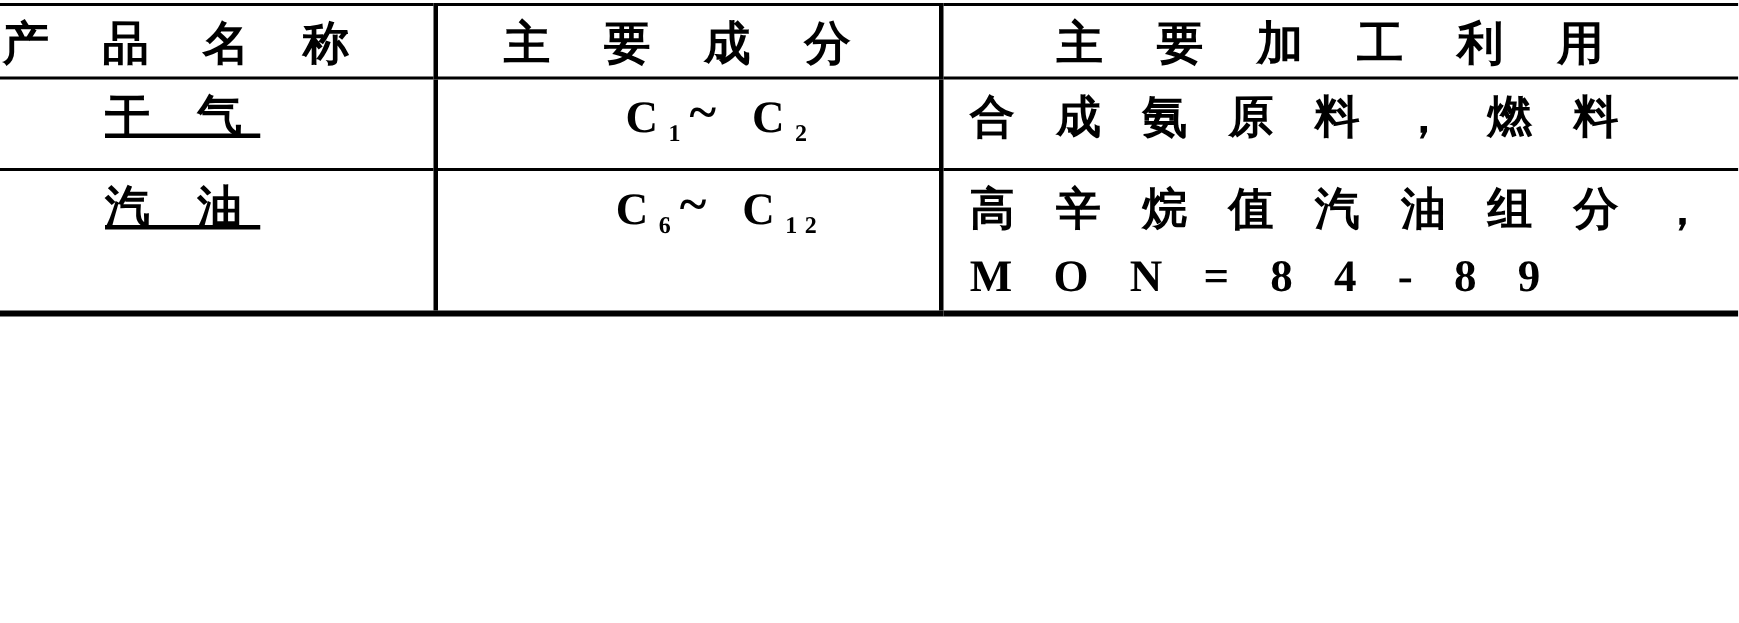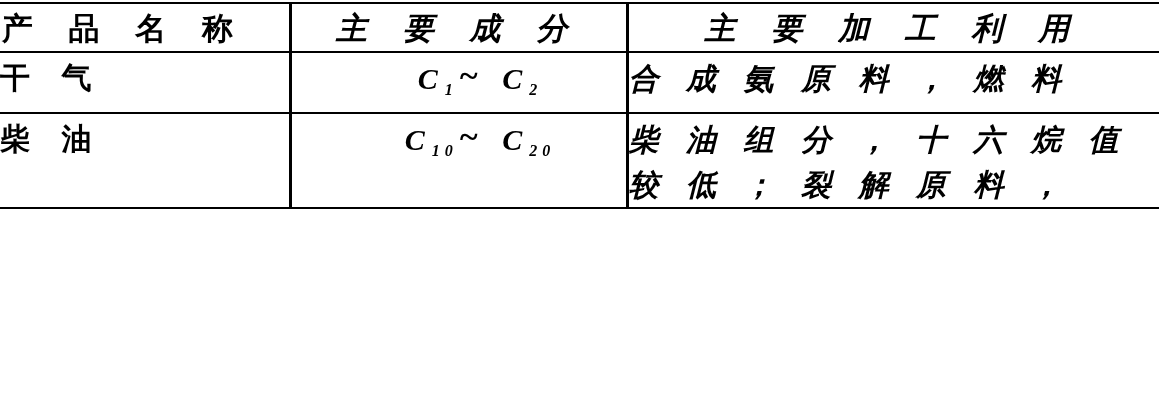--- a/index.html
+++ b/index.html
@@ -28,35 +28,35 @@
 
   th, td {
     vertical-align: top;
     padding: 3px 0 0 0;
     font-size: 30px;
     line-height: 44px;
     border-bottom: 2px solid var(--ink);
     overflow: hidden;
     white-space: nowrap;
   }
-  .col2, .col3 { border-left: 3px solid var(--ink); font-style: italic; }
+  .col2, .col3 { border-left: 3px solid var(--ink); }
 
   tr.r-head    { height: 38px; }
   tr.r-drygas  { height: 43px; }
   tr.r-lpg     { height: 94px; }
   tr.r-gasoline{ height: 90px; }
   tr.r-diesel  { height: 90px; }
   tr.r-gasoline th, tr.r-gasoline td { border-bottom-width: 4px; }
 
   th { font-size: 31px; text-align: center; letter-spacing: 14px; }
   th.col1 { padding-right: 40px; }
 
-  td.col1 { letter-spacing: 12px; padding-right: 45px; }
+  td.col1 { text-align: center; letter-spacing: 12px; padding-right: 45px; text-decoration: underline; }
   td.col2 { text-align: center; letter-spacing: 0; padding-left: 44px; }
-  td.col3 { text-align: left; letter-spacing: 10px; margin-left: 12px; }
+  td.col3 { text-align: left; padding-left: 18px; letter-spacing: 10px; margin-left: 12px; }
   .uline { line-height: 45px; }
 
   
   .fb { font-size: 30px; letter-spacing: 0; }
   .fs {
     font-size: 16px;
     vertical-align: -6px;
     letter-spacing: 5px;
     margin-left: 7px;
     margin-right: 1px;
@@ -87,23 +87,23 @@
       </tr>
     </thead>
     <tbody>
       <tr class="r-drygas">
         <td class="col1">干 气</td>
         <td class="col2"><span class="fb">C</span><sub class="fs">1</sub><span class="ft">~</span><span class="fb">C</span><sub class="fs">2</sub></td>
         <td class="col3">
           <div class="uline">合 成 氨 原 料 ， 燃 料</div>
         </td>
       </tr>
-      <tr class="r-diesel">
-        <td class="col1">柴 油</td>
-        <td class="col2"><span class="fb">C</span><sub class="fs">10</sub><span class="ft">~</span><span class="fb">C</span><sub class="fs">20</sub></td>
+      <tr class="r-gasoline">
+        <td class="col1">汽 油</td>
+        <td class="col2"><span class="fb">C</span><sub class="fs">6</sub><span class="ft">~</span><span class="fb">C</span><sub class="fs">12</sub></td>
         <td class="col3">
-          <div class="uline">柴 油 组 分 ， 十 六 烷 值</div>
-          <div class="uline">较 低 ； 裂 解 原 料 ，</div>
+          <div class="uline">高 辛 烷 值 汽 油 组 分 ，</div>
+          <div class="uline">M O N = 8 4 - 8 9</div>
         </td>
       </tr>
     </tbody>
   </table>
 </div>
 
 </body></html>

